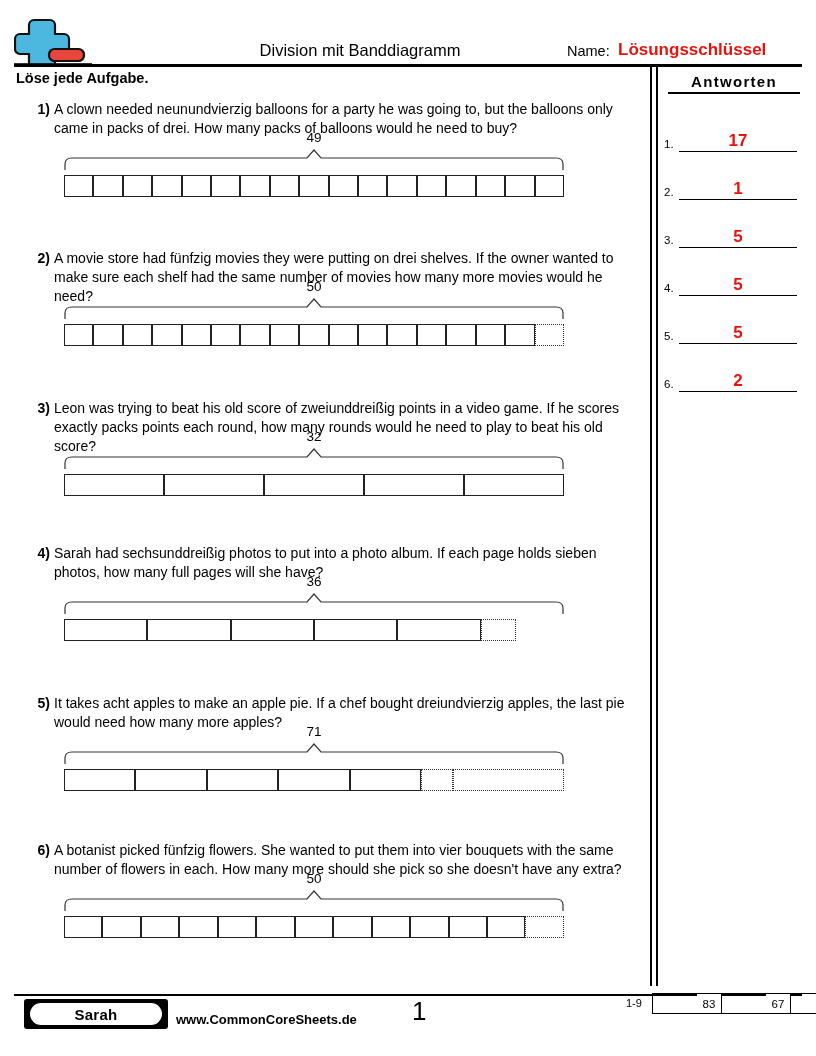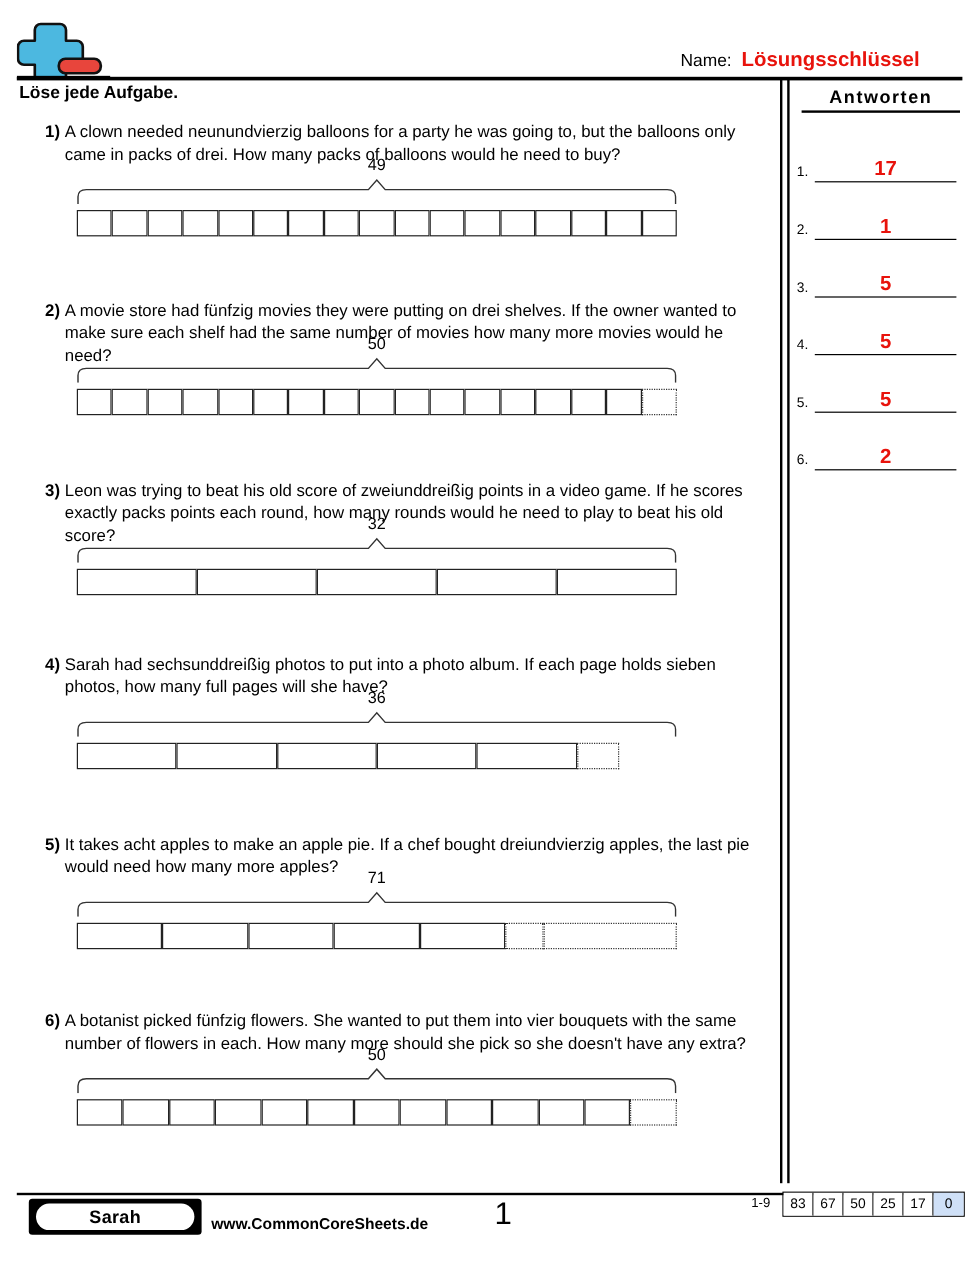--- a/index.html
+++ b/index.html
@@ -227,36 +227,38 @@
     left: 652px; top: 993px;
     display: flex;
     border: 1.2px solid #000;
   }
   .score-cell {
     width: 25px; height: 19px;
     border-right: 1.2px solid #000;
     font-size: 11.5px;
     display: flex; align-items: center; justify-content: center;
     background: #fff;
+    margin-left: 44px;
   }
   .score-cell.last { border-right: 0; background: #cfe0f7; }
 </style>
 </head>
 <body>
 
 <div id="header">
 
   <div id="logo">
     <svg width="78" height="50" viewBox="0 0 78 50">
       <path d="M20 4 h16 a5 5 0 0 1 5 5 v9 h9 a5 5 0 0 1 5 5 v10 a5 5 0 0 1 -5 5 h-9 v9 a5 5 0 0 1 -5 5 h-16 a5 5 0 0 1 -5 -5 v-9 h-9 a5 5 0 0 1 -5 -5 v-10 a5 5 0 0 1 5 -5 h9 v-9 a5 5 0 0 1 5 -5 z" fill="#4cb8e0" stroke="#111" stroke-width="2.2" stroke-linejoin="round"></path>
       <rect x="35" y="33" width="35" height="12" rx="5.5" fill="#e8453c" stroke="#111" stroke-width="2.2"></rect>
       <rect x="0" y="47.2" width="78" height="2.6" fill="#000"></rect>
     </svg>
   </div>
 
+  <div id="header-title">Division mit Banddiagramm</div>
   <div id="name-label">Name:</div>
   <div id="answer-key-name">Lösungsschlüssel</div>
   <div id="header-rule"></div>
 </div>
 
 <div id="vdivider-a"></div>
 <div id="vdivider-b"></div>
 
 <div id="instruction">Löse jede Aufgabe.</div>
 

